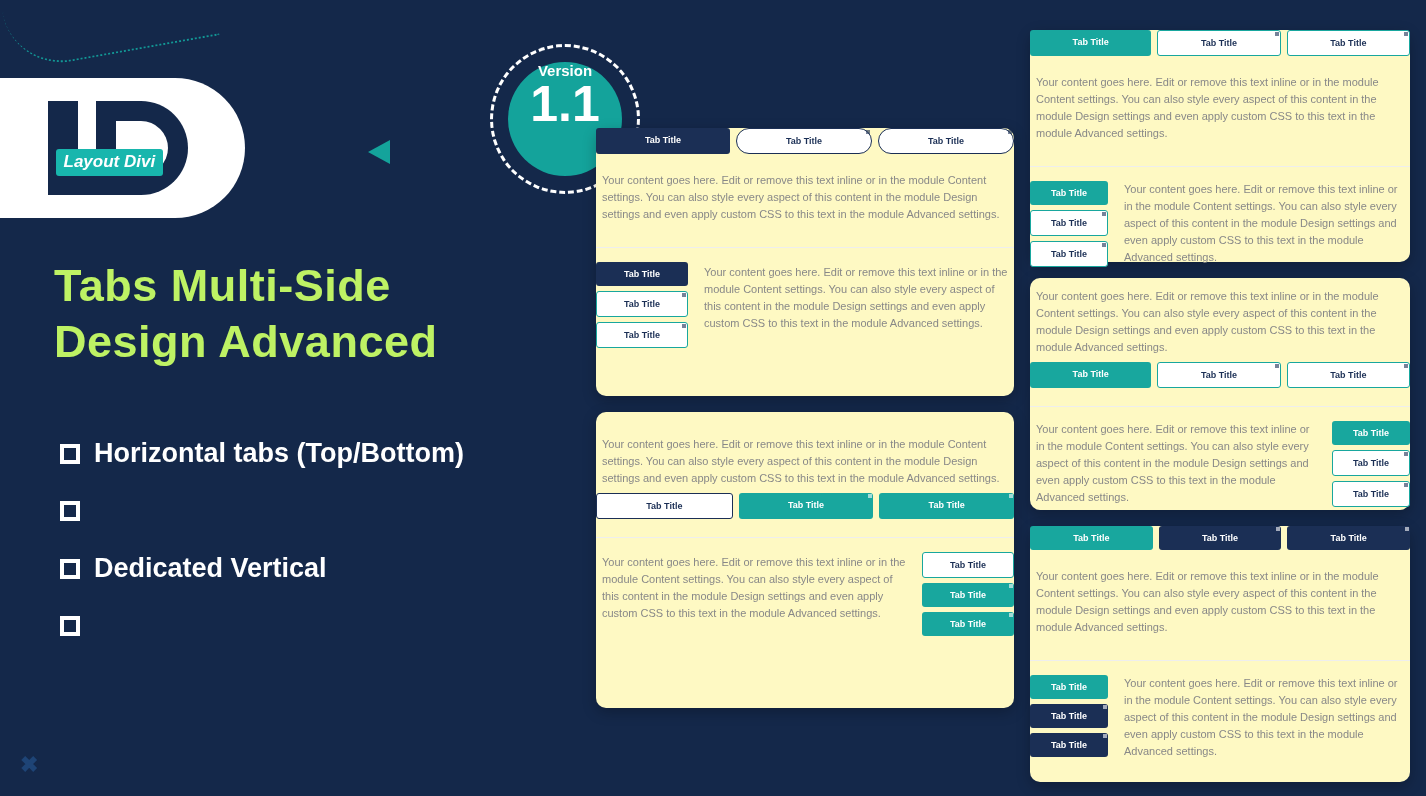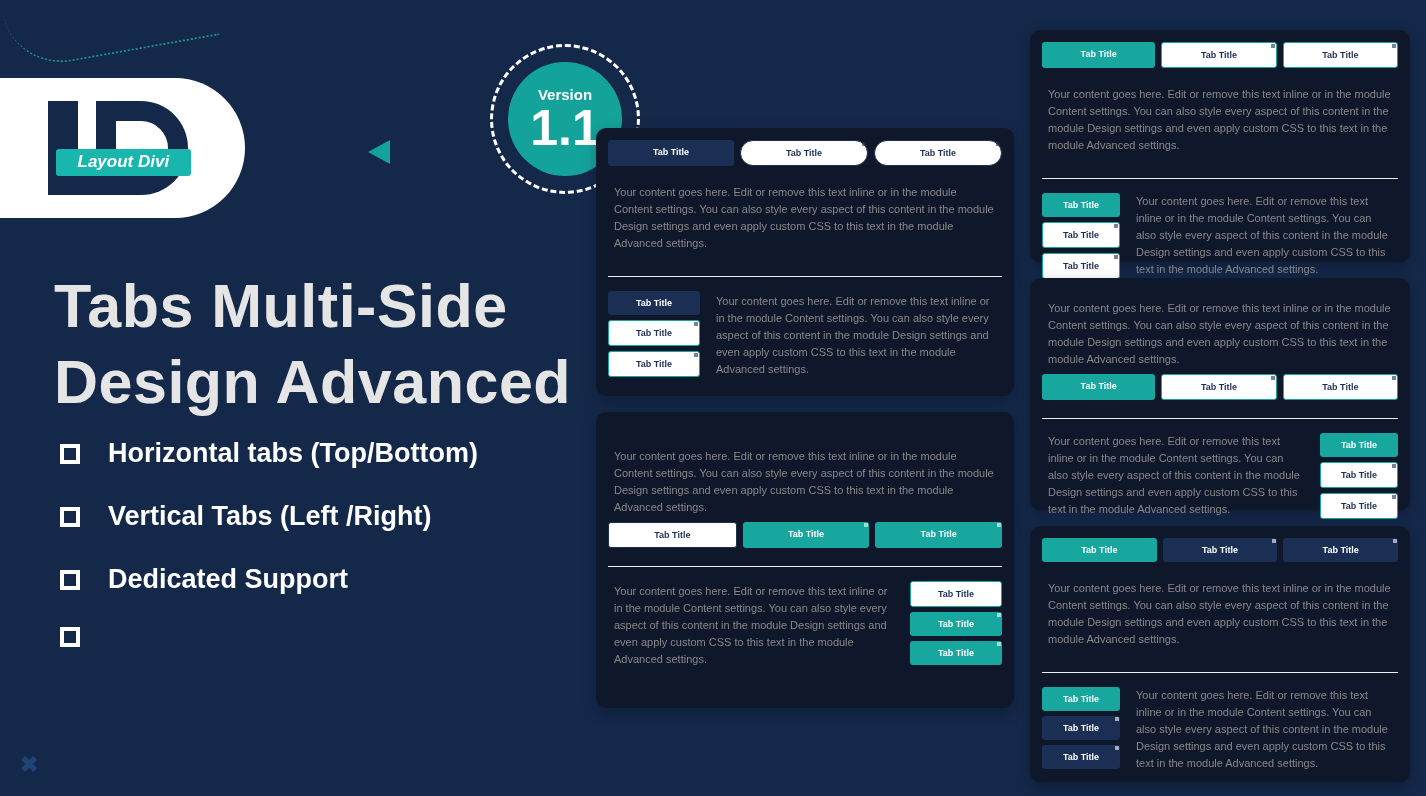--- a/index.html
+++ b/index.html
@@ -10,38 +10,38 @@
 .tri { position:absolute; left:368px; top:140px; width:0; height:0; border-top:12px solid transparent; border-bottom:12px solid transparent; border-right:22px solid #14a39b; }
 .corner-x { position:absolute; left:20px; bottom:18px; color:#1e4476; font-size:22px; font-weight:900; }
 
 
 .logo-card { position:absolute; left:0; top:78px; width:245px; height:140px; background:#fff; border-radius:0 70px 70px 0; display:flex; align-items:center; justify-content:center; }
 .ld-wrap { position:relative; width:150px; height:94px; }
 .ld-L { position:absolute; left:0; top:0; bottom:0; width:30px; background:#14284a; }
 .ld-Lfoot { position:absolute; left:0; bottom:0; height:26px; width:92px; background:#14284a; }
 .ld-D { position:absolute; left:48px; top:0; width:92px; height:94px; background:#14284a; border-radius:0 48px 48px 0; }
 .ld-Dhole{ position:absolute; left:68px; top:20px; width:52px; height:54px; background:#fff; border-radius:0 30px 30px 0;}
-.ld-label { position:absolute; left:8px; top:48px; background:#18b6ad; color:#fff; font-weight:800; font-size:17px; padding:3px 22px 4px; border-radius:3px; font-style:italic; }
+.ld-label { position:absolute; left:8px; top:48px; background:#18b6ad; color:#fff; font-weight:800; font-size:17px; padding:3px 8px 4px; border-radius:3px; font-style:italic; }
 
 
 .version-badge { position:absolute; left:490px; top:44px; width:150px; height:150px; border-radius:50%; border:3px dashed #fff; display:flex; align-items:center; justify-content:center; }
-.version-inner { width:114px; height:114px; border-radius:50%; background:#14a39b; display:flex; flex-direction:column; align-items:center; justify-content:center; color:#fff; }
+.version-inner { width:114px; height:114px; border-radius:50%; background:#14a39b; display:flex; flex-direction:column; align-items:center; color:#fff; }
 .version-inner .vlab { font-size:15px; font-weight:700; }
 .version-inner .vnum { font-size:50px; font-weight:900; line-height:1; }
 
 
-.headline { position:absolute; left:54px; top:268px; color:#e5e5e5; font-weight:900; font-size:61px; line-height:1.25; letter-spacing:.5px; }
+.headline { position:absolute; left:54px; top:258px; color:#bef264; font-weight:900; font-size:45px; line-height:1.25; letter-spacing:.5px; }
 
 
 .features { position:absolute; left:60px; top:438px; list-style:none; }
-.features li { display:flex; align-items:center; gap:28px; color:#fff; font-weight:800; font-size:27px; margin-bottom:32px; }
+.features li { display:flex; align-items:center; gap:14px; color:#fff; font-weight:800; font-size:27px; margin-bottom:32px; }
 .sq { width:20px; height:20px; border:4px solid #fff; flex:none; }
 
 
-.card { position:absolute; background:#0f172a; border-radius:10px; box-shadow:0 4px 14px rgba(0,0,0,.25); padding:12px; }
+.card { position:absolute; background:#fef9c3; border-radius:10px; box-shadow:0 4px 14px rgba(0,0,0,.25); }
 .cardA { left:596px; top:128px; width:418px; height:268px; }
 .cardB { left:596px; top:412px; width:418px; height:296px; }
 .cardC { left:1030px; top:30px; width:380px; height:232px; }
 .cardD { left:1030px; top:278px; width:380px; height:232px; }
 .cardE { left:1030px; top:526px; width:380px; height:256px; }
 
 .tab-row { display:flex; gap:6px; margin-bottom:8px; }
 .tab { flex:1; text-align:center; font-size:9px; font-weight:700; padding:7px 4px; border-radius:3px; position:relative; }
 .tab .dot { position:absolute; top:1px; right:1px; width:4px; height:4px; background:currentColor; opacity:.6; }
 .t-navy { background:#1b2f55; color:#fff; }
@@ -88,25 +88,24 @@
   <span>Design Advanced</span>
 </h1>
 
 <ul class="features">
   <li>
       <span class="sq"></span>
       <span>Horizontal tabs (Top/Bottom)</span>
     </li>
   <li>
       <span class="sq"></span>
-      <span>Vertical Tabs (Left /Right)</span>
     </li>
   <li>
       <span class="sq"></span>
-      <span>Dedicated Support</span>
+      <span>Dedicated Vertical</span>
     </li>
   <li>
       <span class="sq"></span>
     </li>
 </ul>
 
 <div class="card cardA">
   <div class="tab-row">
     <div class="tab t-navy"><span>Tab Title</span></div>
     <div class="tab t-out-navy" style="border-radius:14px"><span>Tab Title</span><span class="dot"></span></div>

